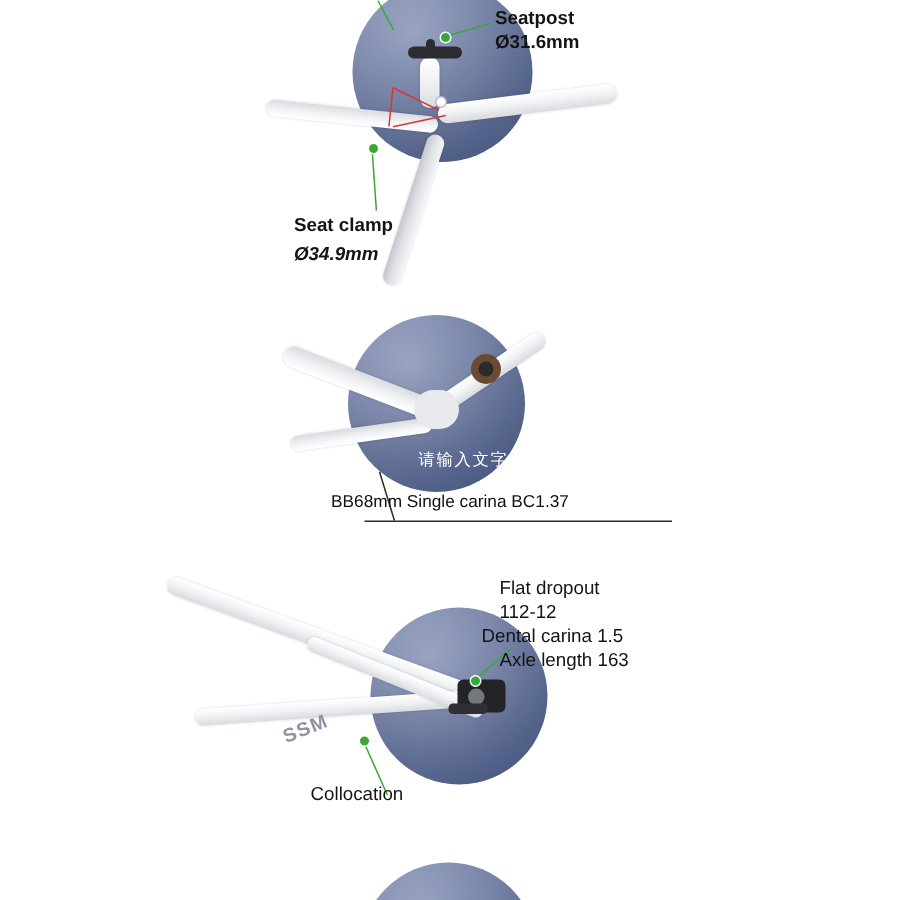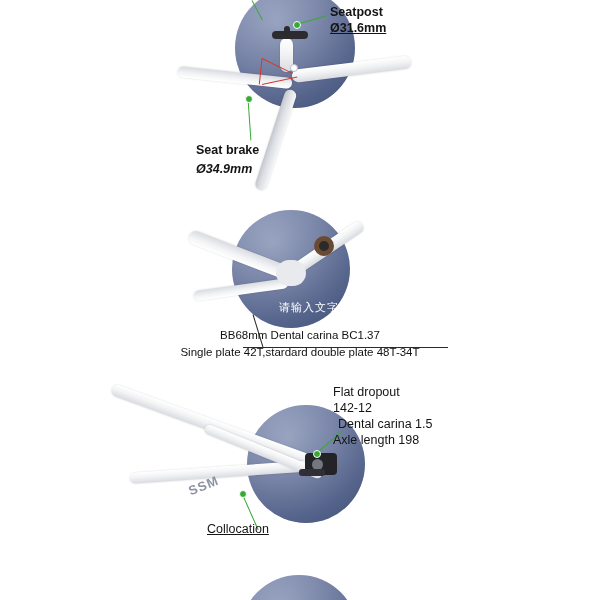--- a/index.html
+++ b/index.html
@@ -136,25 +136,25 @@
     <div class="leader red" style="left:262px; top:58px; width:34px; transform:rotate(26deg);"></div>
     <div class="leader red" style="left:262px; top:58px; width:26px; transform:rotate(96deg);"></div>
     <div class="leader red" style="left:262px; top:84px; width:36px; transform:rotate(-12deg);"></div>
     <div class="dot white" style="left:290px; top:64px;"></div>
 
     <div class="leader" style="left:252px; top:0px; width:22px; transform:rotate(62deg);"></div>
 
     <div class="leader" style="left:296px; top:24px; width:32px; transform:rotate(-16deg);"></div>
     <div class="dot" style="left:293px; top:21px;"></div>
     <div class="callout bold" style="left:330px; top:5px;">Seatpost</div>
-    <div class="callout bold" style="left:330px; top:21px;text-decoration:underline;">Ø31.6mm</div>
+    <div class="callout bold" style="left:330px; top:21px;">Ø31.6mm</div>
 
     <div class="leader" style="left:248px; top:98px; width:42px; transform:rotate(86deg);"></div>
     <div class="dot" style="left:245px; top:95px;"></div>
-    <div class="callout bold" style="left:196px; top:143px;">Seat brake</div>
+    <div class="callout bold" style="left:196px; top:143px;">Seat clamp</div>
     <div class="callout bold" style="left:196px; top:162px;font-style:italic;">Ø34.9mm</div>
   </div>
 
   <div class="panel" style="top:200px; height:165px;">
 
     <div class="blob" style="left:232px; top:10px; width:118px; height:118px;"></div>
 
     <div class="tube" style="left:292px; top:68px; width:110px; height:14px; transform:rotate(201deg); transform-origin:0 50%;"></div>
 
     <div class="tube" style="left:292px; top:66px; width:85px; height:12px; transform:rotate(-34deg); transform-origin:0 50%;"></div>
@@ -164,22 +164,21 @@
     <div class="small-part" style="left:276px; top:60px; width:30px; height:26px; border-radius:13px; background:#e9eaee;"></div>
 
     <div class="small-part" style="left:314px; top:36px; width:20px; height:20px; border-radius:50%; background:#6a4a33;"></div>
     <div class="small-part" style="left:319px; top:41px; width:10px; height:10px; border-radius:50%; background:#2a2a2a;"></div>
 
     <div class="callout cn" style="left:279px; top:100px;">请输入文字</div>
 
     <div class="leader black" style="left:253px; top:114px; width:34px; transform:rotate(73deg);"></div>
     <div class="leader black" style="left:243px; top:147px; width:205px; transform:rotate(0deg);"></div>
 
-    <div class="spec-line" style="left:150px; top:128px; width:300px;">BB68mm Dental carina BC1.37</div>
-    <div class="spec-line" style="left:150px; top:145px; width:300px;">Single plate 42T,stardard double plate 48T-34T</div>
+    <div class="spec-line" style="left:150px; top:128px; width:300px;">BB68mm Single carina BC1.37</div>
   </div>
 
   <div class="panel" style="top:365px; height:200px;">
 
     <div class="blob" style="left:247px; top:40px; width:118px; height:118px;"></div>
 
     <div class="tube" style="left:112px; top:18px; width:215px; height:12px; transform:rotate(20deg); transform-origin:0 50%;"></div>
 
     <div class="tube" style="left:130px; top:108px; width:195px; height:11px; transform:rotate(-4deg); transform-origin:0 50%;"></div>
 
@@ -187,26 +186,26 @@
 
     <div class="small-part" style="left:305px; top:88px; width:32px; height:22px; border-radius:4px; background:#242428;"></div>
     <div class="small-part" style="left:312px; top:94px; width:11px; height:11px; border-radius:50%; background:#75777e;"></div>
     <div class="small-part" style="left:299px; top:104px; width:26px; height:7px; border-radius:3px; background:#2f2f35;"></div>
 
     <div class="brandmark" style="left:188px; top:113px;">SSM</div>
 
     <div class="leader" style="left:316px; top:88px; width:34px; transform:rotate(-40deg);"></div>
     <div class="dot" style="left:313px; top:85px;"></div>
     <div class="callout" style="left:333px; top:20px;">Flat dropout</div>
-    <div class="callout" style="left:333px; top:36px;">142-12</div>
-    <div class="callout" style="left:338px; top:52px;">Dental carina 1.5</div>
-    <div class="callout" style="left:333px; top:68px;">Axle length 198</div>
+    <div class="callout" style="left:333px; top:36px;">112-12</div>
+    <div class="callout" style="left:321px; top:52px;">Dental carina 1.5</div>
+    <div class="callout" style="left:333px; top:68px;">Axle length 163</div>
 
     <div class="leader" style="left:242px; top:128px; width:40px; transform:rotate(66deg);"></div>
     <div class="dot" style="left:239px; top:125px;"></div>
-    <div class="callout" style="left:207px; top:157px;text-decoration:underline;">Collocation</div>
+    <div class="callout" style="left:207px; top:157px;">Collocation</div>
   </div>
 
   <div class="panel" style="top:565px; height:35px;">
     <div class="blob" style="left:240px; top:10px; width:118px; height:118px;"></div>
   </div>
 
 </div>
 
 </body></html>

